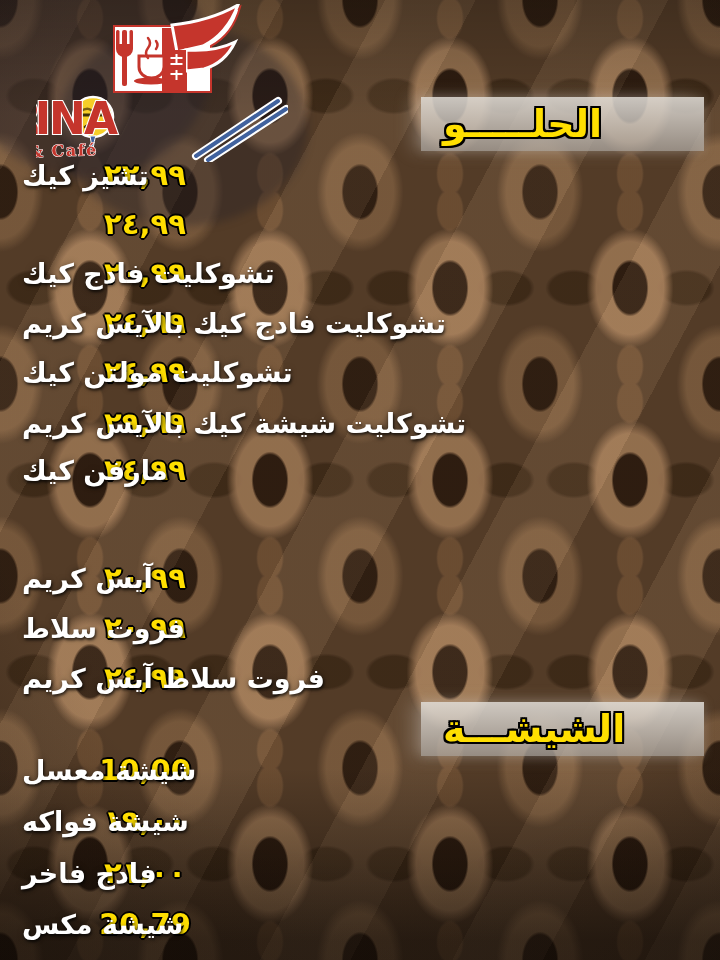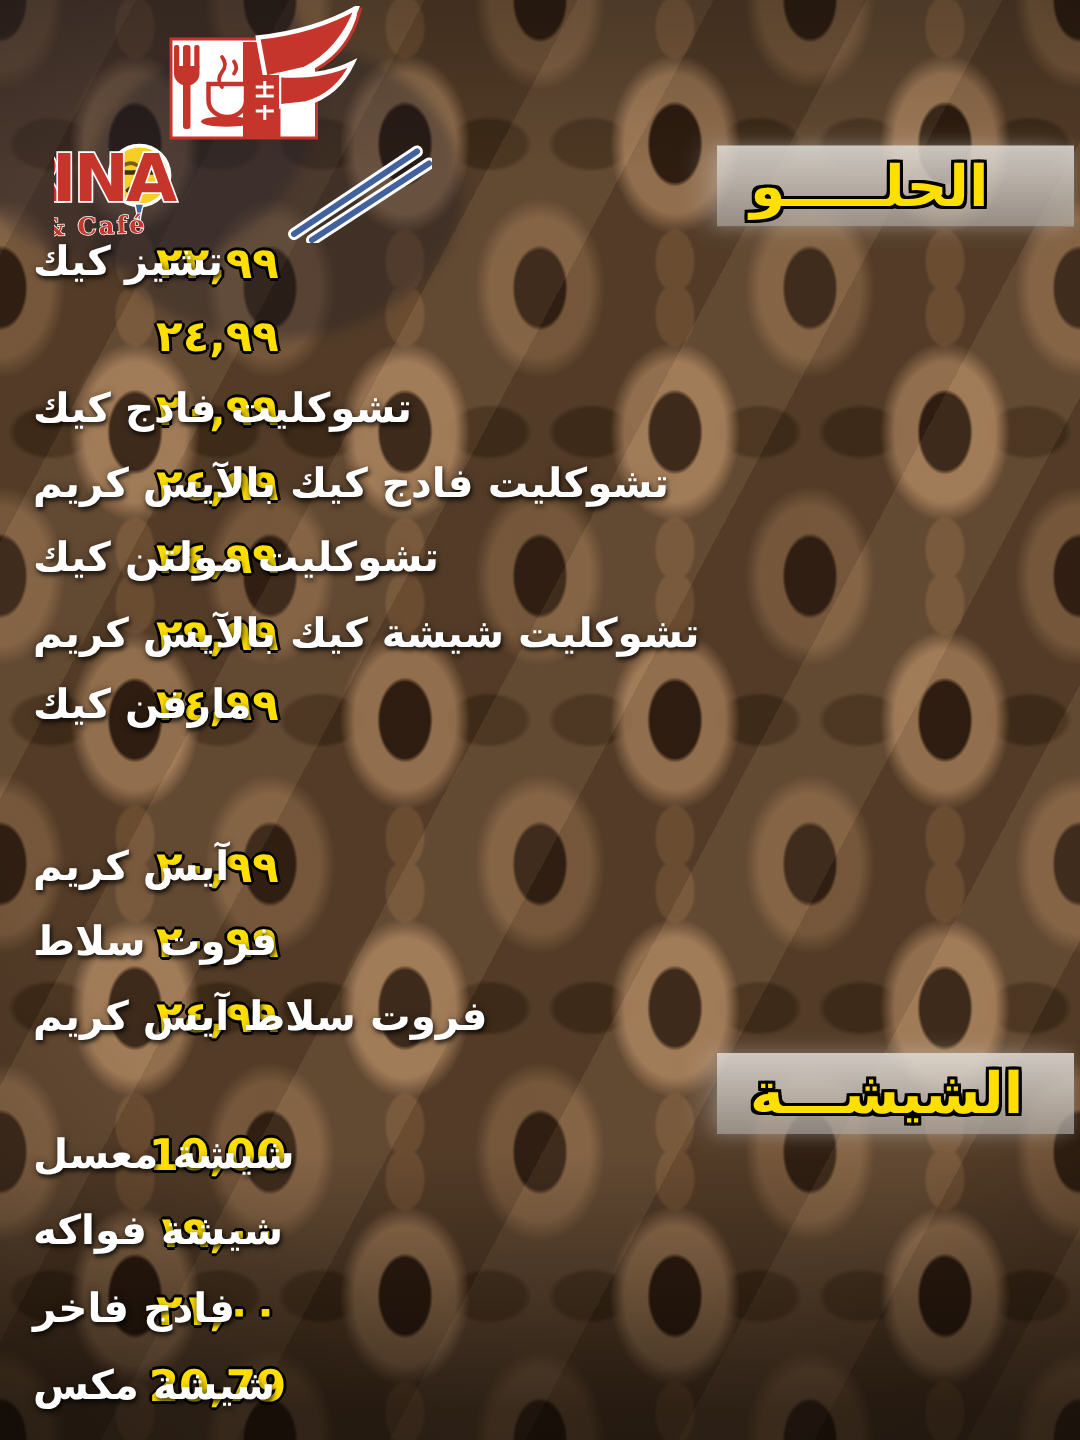--- a/index.html
+++ b/index.html
@@ -48,21 +48,21 @@
     font-weight:800;font-size:44px;letter-spacing:-2px;
     fill:var(--logo-red,#c5352c);stroke:#fff;stroke-width:2.2px;paint-order:stroke;
   }
   .subtitle{
     font-family:"DejaVu Serif",serif;
     font-weight:700;font-size:16px;letter-spacing:1.5px;
     fill:var(--logo-red,#c5352c);stroke:#fff;stroke-width:1px;paint-order:stroke;
   }
   .sections{position:absolute;inset:0;z-index:3;}
   .band{
-    position:absolute;right:4px;width:238px;height:54px;
+    position:absolute;right:16px;width:283px;height:54px;
     background:linear-gradient(180deg, rgba(224,220,214,.88), rgba(176,171,165,.72));
     box-shadow:-10px 0 16px rgba(205,198,190,.28), 0 0 10px rgba(205,198,190,.25);
   }
   .band-title{
     position:absolute;inset:0;
     text-align:left;direction:rtl;
     padding-left:22px;line-height:54px;
     font-size:38px;font-weight:800;
     color:var(--header-color,#ffdf00);
     text-shadow:-2px 0 0 #000,2px 0 0 #000,0 -2px 0 #000,0 2px 0 #000,

